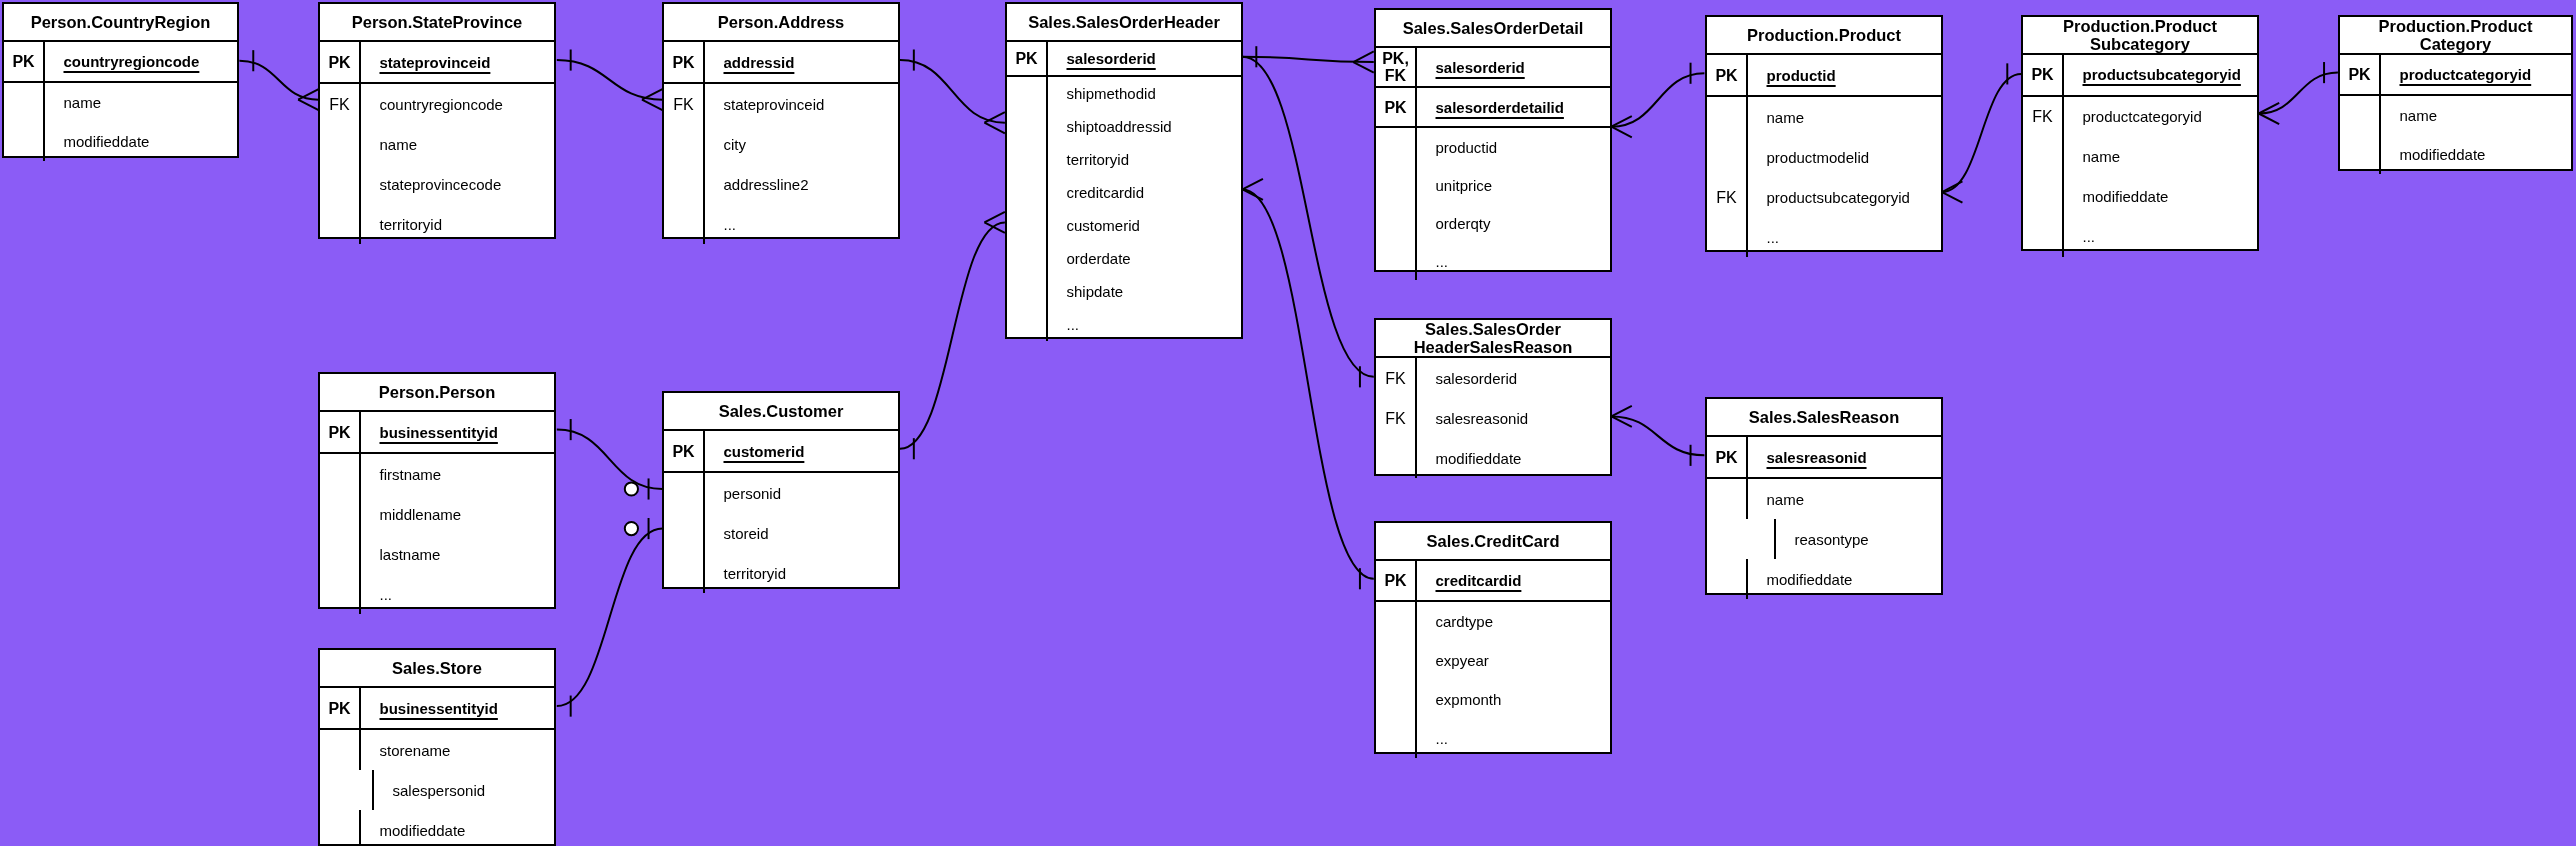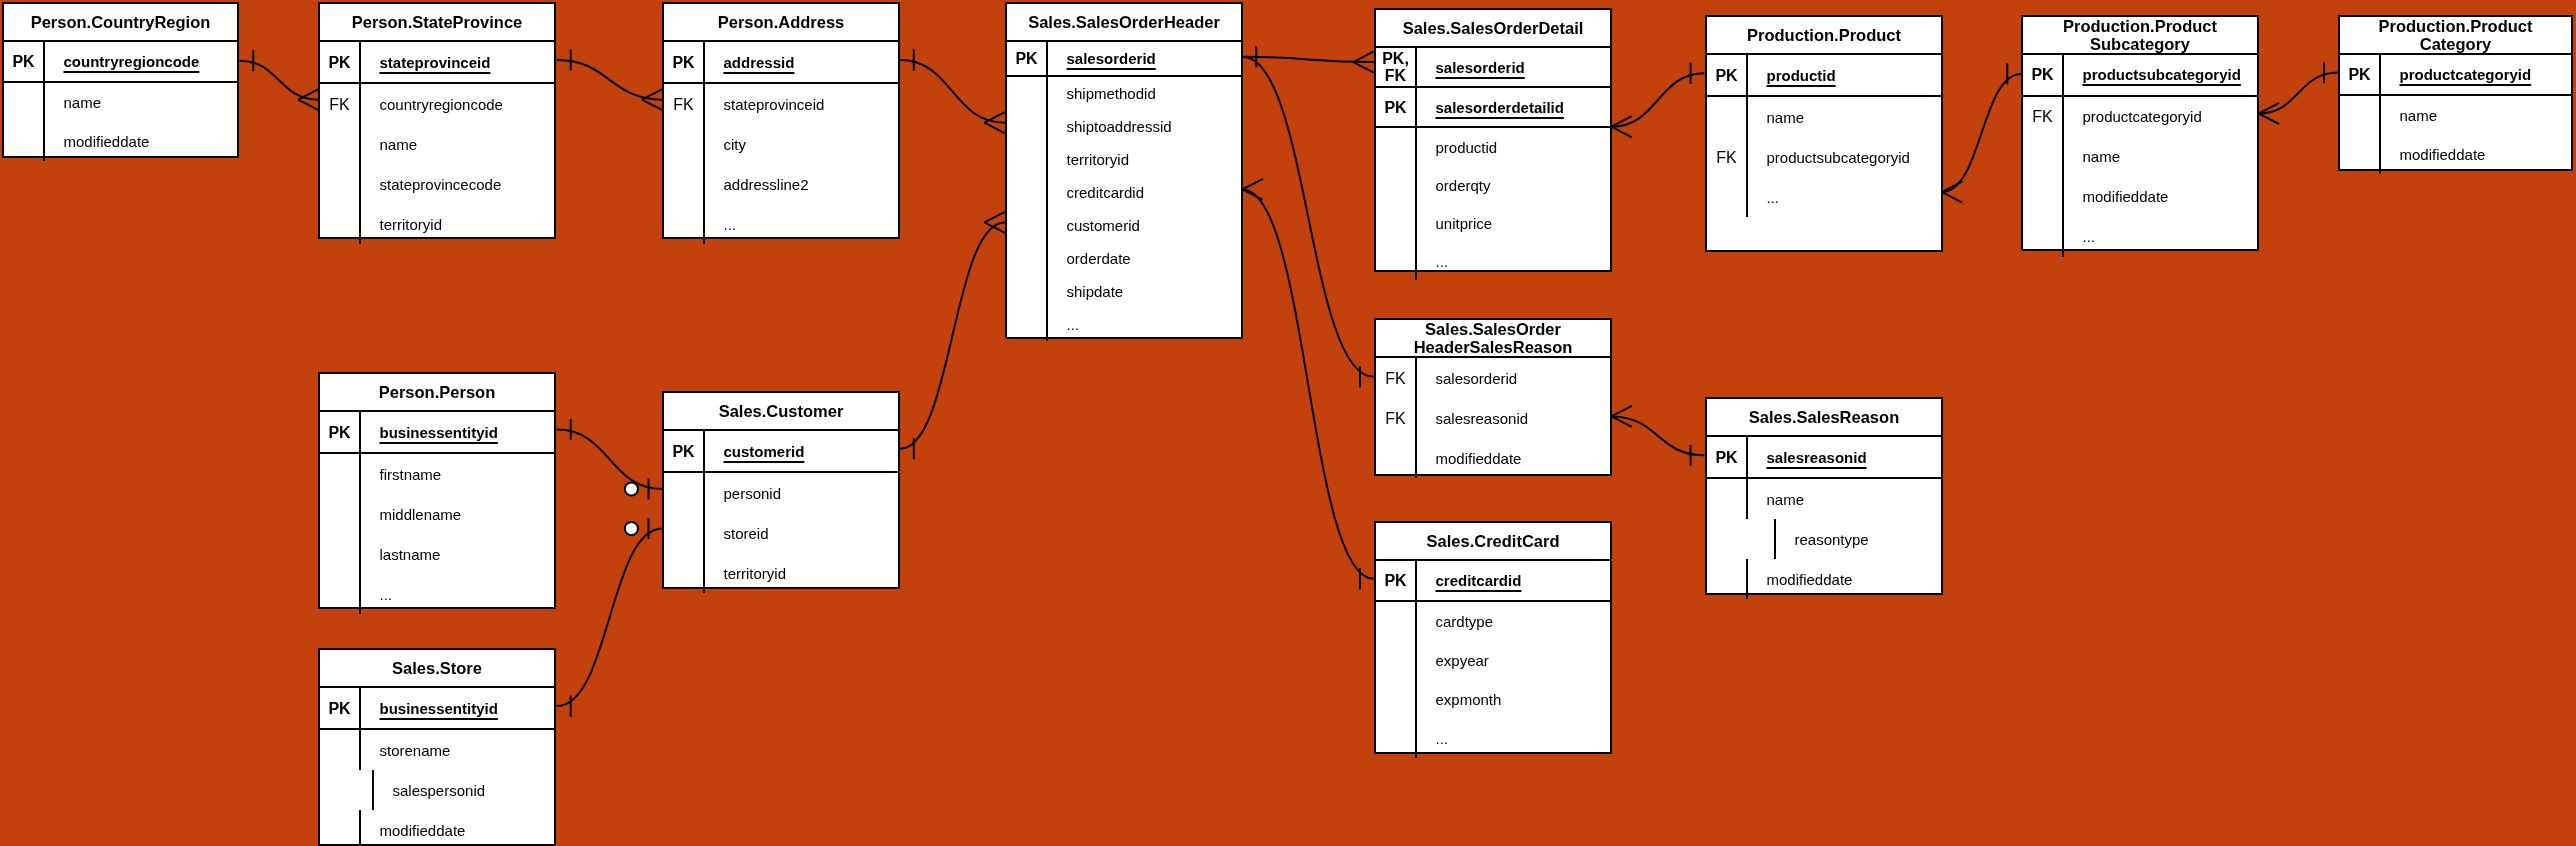--- a/index.html
+++ b/index.html
@@ -3,21 +3,21 @@
 <meta charset="utf-8">
 <style>
   html, body {
     margin: 0; padding: 0;
     background: #ffffff;
     font-family: "Liberation Sans", "DejaVu Sans", sans-serif;
   }
   #diagram {
     position: relative;
     width: 2576px; height: 846px;
-    background: #c2410c;
+    background: #8b5cf6;
     overflow: hidden;
   }
   #edges-layer {
     position: absolute; left: 0; top: 0;
     width: 2576px; height: 846px;
   }
   .er-table {
     position: absolute;
     box-sizing: border-box;
     border: 2px solid #000000;
@@ -294,25 +294,25 @@
           <div class="er-attr pk">salesorderdetailid</div>
         </div>
       </div>
       <div class="er-section">
         <div class="er-row" style="height: 38px;">
           <div class="er-keycell"></div>
           <div class="er-attr">productid</div>
         </div>
         <div class="er-row" style="height: 38px;">
           <div class="er-keycell"></div>
+          <div class="er-attr">unitprice</div>
+        </div>
+        <div class="er-row" style="height: 38px;">
+          <div class="er-keycell"></div>
           <div class="er-attr">orderqty</div>
-        </div>
-        <div class="er-row" style="height: 38px;">
-          <div class="er-keycell"></div>
-          <div class="er-attr">unitprice</div>
         </div>
         <div class="er-row" style="height: 38px;">
           <div class="er-keycell"></div>
           <div class="er-attr">...</div>
         </div>
       </div>
     </div>
     <div class="er-table" style="left: 1374px; top: 318px; width: 238px; height: 158px;">
       <div class="er-title" style="height: 38px;">Sales.SalesOrder
 HeaderSalesReason</div>
@@ -363,20 +363,24 @@
       <div class="er-section">
         <div class="er-row" style="height: 40px;">
           <div class="er-keycell bold">PK</div>
           <div class="er-attr pk">productid</div>
         </div>
       </div>
       <div class="er-section">
         <div class="er-row" style="height: 40px;">
           <div class="er-keycell"></div>
           <div class="er-attr">name</div>
+        </div>
+        <div class="er-row" style="height: 40px;">
+          <div class="er-keycell"></div>
+          <div class="er-attr">productmodelid</div>
         </div>
         <div class="er-row" style="height: 40px;">
           <div class="er-keycell">FK</div>
           <div class="er-attr">productsubcategoryid</div>
         </div>
         <div class="er-row" style="height: 40px;">
           <div class="er-keycell"></div>
           <div class="er-attr">...</div>
         </div>
       </div>

